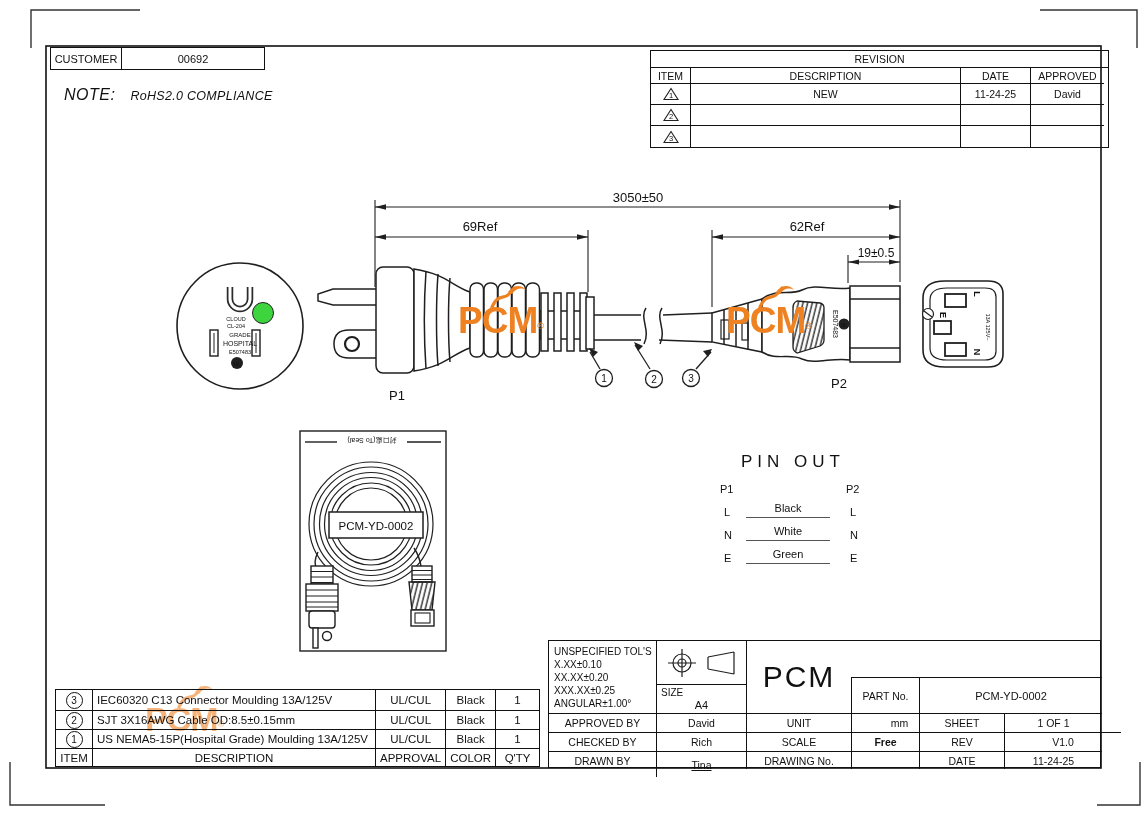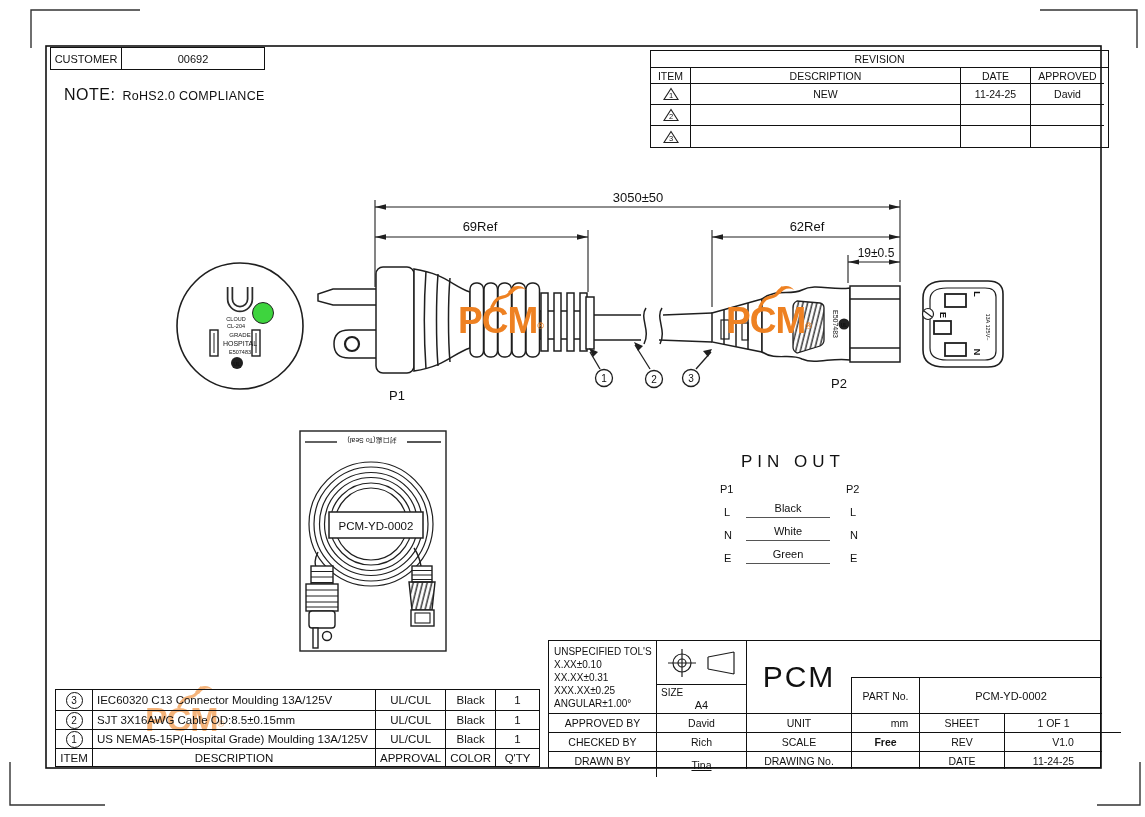--- a/index.html
+++ b/index.html
@@ -5,21 +5,21 @@
   html,body{margin:0;padding:0;background:#fff;}
   #page{position:relative;width:1145px;height:817px;background:#fff;overflow:hidden;
         font-family:"Liberation Sans",sans-serif;color:#111;}
   .abs{position:absolute;}
   svg text{font-family:"Liberation Sans",sans-serif;fill:#111;stroke:none;}
   
   #cust{left:50px;top:47px;width:215px;height:23px;border:1.5px solid #111;display:flex;box-sizing:border-box;}
   #cust .c1{width:70px;border-right:1.5px solid #111;display:flex;align-items:center;justify-content:center;font-size:11px;}
   #cust .c2{flex:1;display:flex;align-items:center;justify-content:center;font-size:11px;}
   
-  #note{left:64px;top:86px;display:flex;align-items:baseline;gap:7px;}
+  #note{left:64px;top:86px;display:flex;align-items:baseline;gap:15px;font-style:italic;}
   #note .nb{font-size:16px;letter-spacing:.5px;}
   #note .ns{font-size:12.5px;letter-spacing:.3px;}
   
   #rev{left:650px;top:50px;width:459px;border:1.5px solid #111;box-sizing:border-box;background:transparent;}
   .rev-title{height:16px;border-bottom:1.2px solid #111;text-align:center;font-size:10.5px;line-height:16px;}
   .rrow{display:flex;}
   .rc{box-sizing:border-box;border-right:1.2px solid #111;border-bottom:1.2px solid #111;
       display:flex;align-items:center;justify-content:center;font-size:10.5px;}
   .rrow:last-child .rc{border-bottom:none;}
   .ri{width:40px;}.rd{width:270px;}.rt{width:70px;}.ra{width:73px;border-right:none;}
@@ -361,21 +361,21 @@
       <td class="ctr">COLOR</td>
       <td class="ctr">Q'TY</td>
     </tr>
   </tbody>
     </table>
 
   <div class="abs" id="tblk">
     <div class="tc tol noL noT" style="left:0;top:0;width:107px;height:72px;">
       <div>UNSPECIFIED TOL'S</div>
       <div>X.XX±0.10</div>
-      <div>XX.XX±0.31</div>
+      <div>XX.XX±0.20</div>
       <div>XXX.XX±0.25</div>
       <div>ANGULAR±1.00°</div>
     </div>
     <div class="tc noT" style="left:107px;top:0;width:90px;height:43px;">
       <svg width="80" height="30" viewBox="0 0 80 30">
         <g stroke="#1f1f1f" stroke-width="1.2" fill="none">
           <circle cx="20" cy="15" r="9"></circle>
             <circle cx="20" cy="15" r="4"></circle>
           <path d="M6,15 H34 M20,1 V29"></path>
           <path d="M46,9 L72,4 M46,21 L72,26 M46,9 V21 M72,4 V26"></path>

